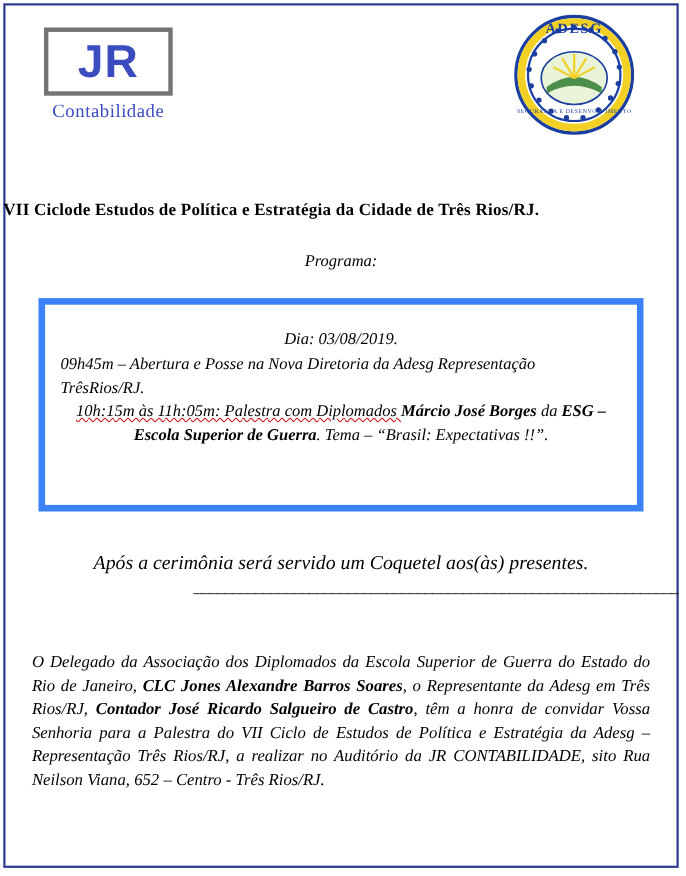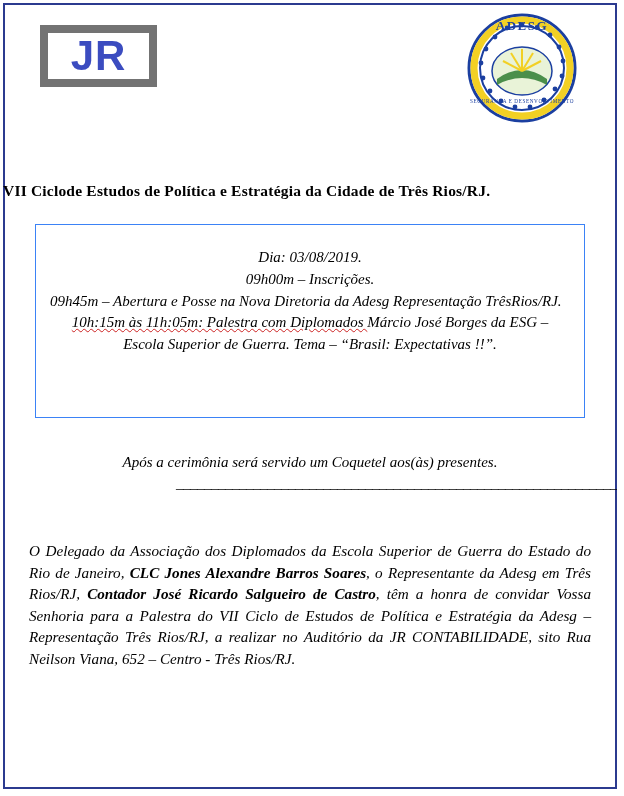--- a/index.html
+++ b/index.html
@@ -43,21 +43,21 @@
     position: absolute;
     left: 37px;
     top: 22px;
     width: 117px;
     height: 92px;
   }
   .logo-jr-box {
     width: 117px;
     height: 62px;
     background: #ffffff;
-    border: 8px solid #737373;
+    border: 4px solid #737373;
     box-sizing: border-box;
     display: flex;
     align-items: center;
     justify-content: center;
   }
   .logo-jr-text {
     font-family: "Liberation Sans", sans-serif;
     font-weight: bold;
     font-size: 42px;
     color: #3b4cc0;
@@ -91,55 +91,55 @@
   .programa {
     text-align: center;
     font-style: italic;
     font-size: 15px;
     margin-top: 30px;
   }
 
   
   .program-box {
     margin: 24px 32px 0 32px;
-    border: 1px solid #3b82f6;
+    border: 6px solid #3b82f6;
     padding: 22px 14px 20px 14px;
     box-sizing: border-box;
     min-height: 194px;
   }
   .program-line {
     text-align: center;
     font-style: italic;
     font-size: 15px;
     line-height: 1.45;
   }
   .program-line.wrapped {
     text-align: left;
   }
   .b {
-    font-weight: normal;
+    font-weight: bold;
     font-style: italic;
   }
   .squiggle {
     text-decoration-style: wavy;
     text-decoration-color: #2f9e44;
     text-decoration-thickness: 1px;
   }
   .squiggle-red {
     text-decoration: underline;
     text-decoration-style: wavy;
     text-decoration-color: #cc2222;
     text-decoration-thickness: 1px;
   }
 
   
   .coquetel {
     text-align: center;
     font-style: italic;
-    font-size: 15px;
+    font-size: 18px;
     margin-top: 36px;
   }
   .rule {
     text-align: right;
     font-size: 15px;
     letter-spacing: -0.5px;
     margin-top: 4px;
     white-space: nowrap;
     overflow: hidden;
   }
@@ -162,20 +162,21 @@
 <div class="page-border"></div>
 
 <div class="content">
 
   <div class="header">
 
     <div class="logo-jr">
       <div class="logo-jr-box">
         <span class="logo-jr-text">JR</span>
       </div>
+      <div class="logo-jr-sub">Contabilidade</div>
     </div>
 
     <div class="logo-adesg">
       <svg width="110" height="110" viewBox="0 0 110 110" aria-hidden="true">
         <circle cx="55" cy="55" r="53" fill="#ffffff" stroke="#1b3fa0" stroke-width="3"></circle>
         <circle cx="55" cy="55" r="48" fill="#ffffff" stroke="#f2d024" stroke-width="7"></circle>
         <circle cx="55" cy="55" r="42" fill="#ffffff" stroke="#1b3fa0" stroke-width="2"></circle>
         <g fill="#1b3fa0">
           <circle cx="55" cy="12" r="2.4"></circle>
             <circle cx="70" cy="14.5" r="2.4"></circle>
@@ -205,24 +206,24 @@
           <line x1="74" y1="48" x2="55" y2="58"></line>
         </g>
         <text x="55" y="17" font-family="Liberation Serif, serif" font-size="13" font-weight="bold" fill="#1b3fa0" text-anchor="middle" letter-spacing="1.5">ADESG</text>
         <text x="55" y="90" font-family="Liberation Serif, serif" font-size="5.2" fill="#1b3fa0" text-anchor="middle" letter-spacing="0.6">SEGURANCA E DESENVOLVIMENTO</text>
       </svg>
     </div>
   </div>
 
   <div class="doc-title">VII Ciclode Estudos de Política e Estratégia da Cidade de Três Rios/RJ.</div>
 
+  <div class="programa">Programa:</div>
 
   <div class="program-box">
     <div class="program-line">Dia: 03/08/2019.</div>
-    <div class="program-line">09h00m – Inscrições.</div>
     <div class="program-line wrapped">09h45m – Abertura e Posse na Nova Diretoria da Adesg Representação TrêsRios/RJ.</div>
     <div class="program-line">
       <span class="squiggle-red">10h:15m às 11h:05m: Palestra com Diplomados </span><span class="b">Márcio José Borges</span><span> da </span><span class="b">ESG – Escola Superior de Guerra</span><span class="squiggle">. Tema – “Brasil: Expectativas !!”.</span>
     </div>
   </div>
 
   <div class="coquetel">
     <span class="squiggle">Após a cerimônia será servido um Coquetel aos(às) presentes.</span>
   </div>
   <div class="rule">_______________________________________________________________</div>

